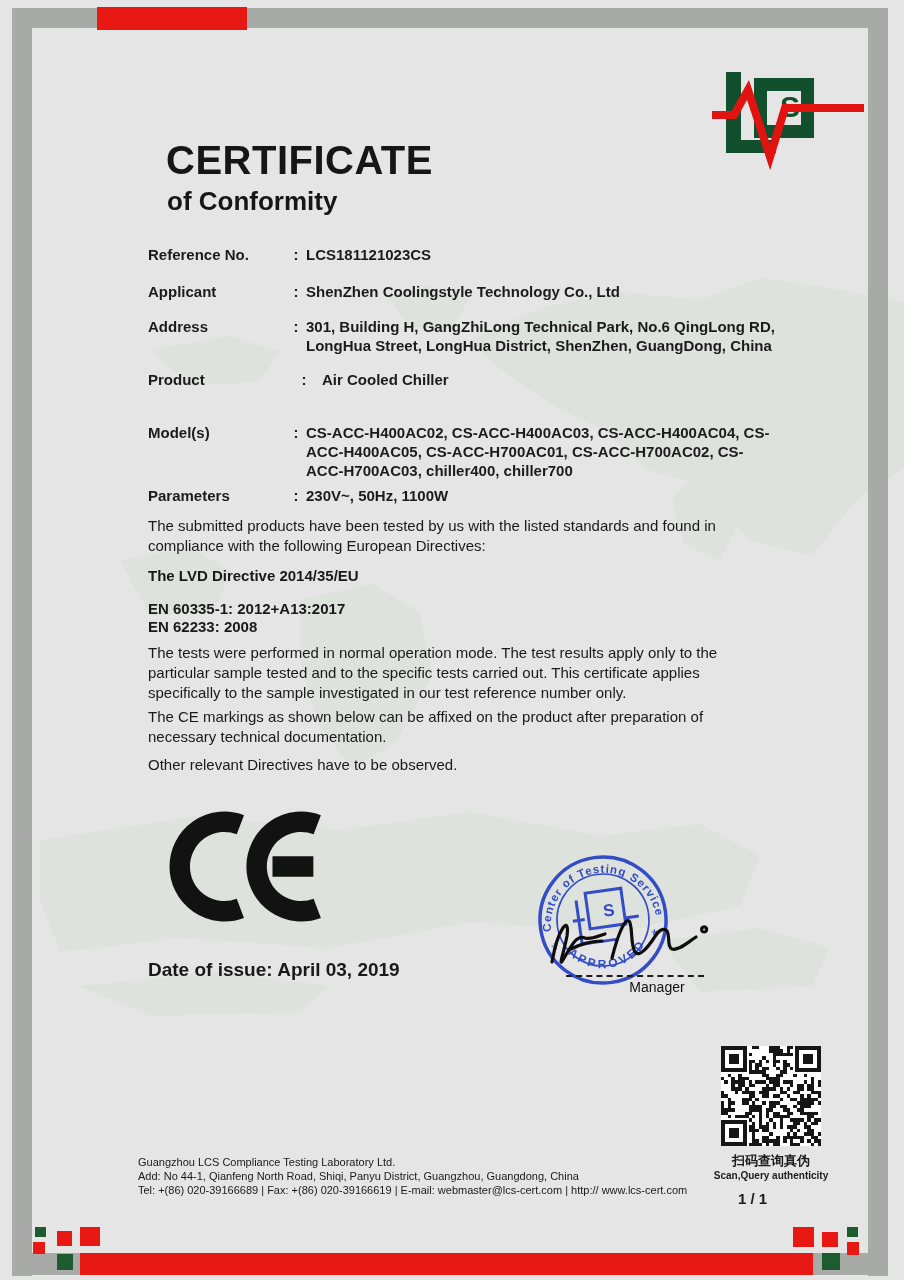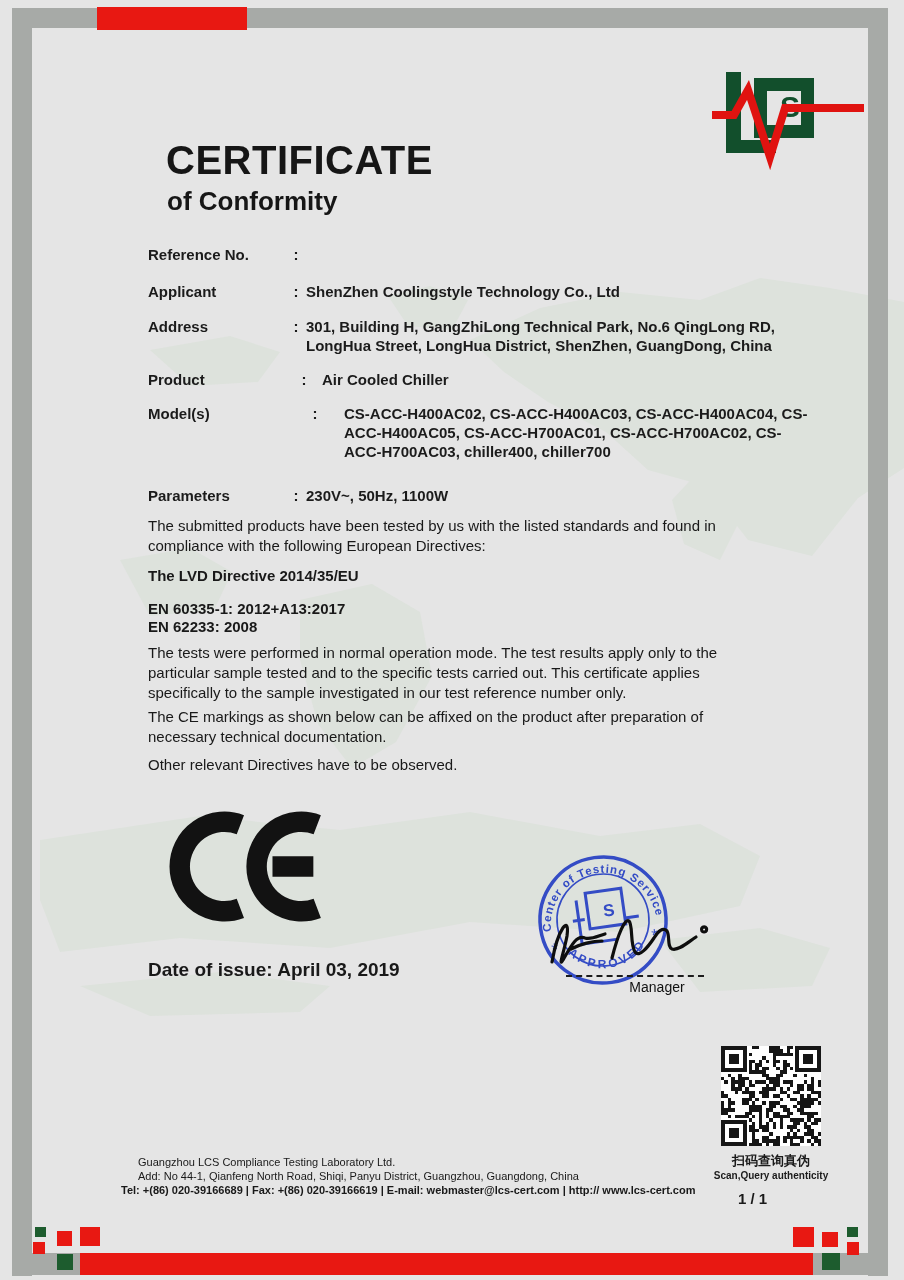--- a/index.html
+++ b/index.html
@@ -95,37 +95,38 @@
     <text x="78" y="55" font-size="30" font-weight="700" fill="#124f2c" text-anchor="middle">S</text>
     <polyline points="0,53 22,53 36,28 58,95 73,46 152,46" fill="none" stroke="#e01310" stroke-width="8"></polyline>
   </svg>
 
   <div class="layer title" style="left:166px;top:138px;">CERTIFICATE</div>
   <div class="layer subtitle" style="left:167px;top:186px;">of Conformity</div>
 
   <div class="field-row" style="top:246px;">
     <span class="f-label">Reference No.</span>
     <span class="f-colon">:</span>
+    <span class="f-value">LCS181121023CS</span>
   </div>
   <div class="field-row" style="top:283px;">
     <span class="f-label">Applicant</span>
     <span class="f-colon">:</span>
     <span class="f-value">ShenZhen Coolingstyle Technology Co., Ltd</span>
   </div>
   <div class="field-row" style="top:318px;">
     <span class="f-label">Address</span>
     <span class="f-colon">:</span>
     <span class="f-value">301, Building H, GangZhiLong Technical Park, No.6 QingLong RD, LongHua Street, LongHua District, ShenZhen, GuangDong, China</span>
   </div>
   <div class="field-row" style="top:371px;gap:8px;">
     <span class="f-label">Product</span>
     <span class="f-colon">:</span>
     <span class="f-value">Air Cooled Chiller</span>
   </div>
-  <div class="field-row" style="top:405px;gap:19px;">
+  <div class="field-row" style="top:424px;">
     <span class="f-label">Model(s)</span>
     <span class="f-colon">:</span>
     <span class="f-value">CS-ACC-H400AC02, CS-ACC-H400AC03, CS-ACC-H400AC04, CS-ACC-H400AC05, CS-ACC-H700AC01, CS-ACC-H700AC02, CS-ACC-H700AC03, chiller400, chiller700</span>
   </div>
   <div class="field-row" style="top:487px;">
     <span class="f-label">Parameters</span>
     <span class="f-colon">:</span>
     <span class="f-value">230V~, 50Hz, 1100W</span>
   </div>
 
@@ -1034,15 +1035,15 @@
     <div class="qr-finder" style="left:0;top:0;"></div>
     <div class="qr-finder" style="right:0;top:0;"></div>
     <div class="qr-finder" style="left:0;bottom:0;"></div>
   </div>
   <div class="qr-cap" style="left:661px;top:1152px;font-size:13px;">扫码查询真伪</div>
   <div class="qr-cap" style="left:661px;top:1170px;font-size:10px;">Scan,Query authenticity</div>
   <div class="layer" style="left:738px;top:1190px;font-size:15px;font-weight:700;">1 / 1</div>
 
   <div class="layer footer-line" style="left:138px;top:1155px;">Guangzhou LCS Compliance Testing Laboratory Ltd.</div>
   <div class="layer footer-line" style="left:138px;top:1169px;">Add: No 44-1, Qianfeng North Road, Shiqi, Panyu District, Guangzhou, Guangdong, China</div>
-  <div class="layer footer-line" style="left:121px;top:1183px;font-weight:bold;">Tel: +(86) 020-39166689  |  Fax: +(86) 020-39166619   |  E-mail: webmaster@lcs-cert.com  |  http:// www.lcs-cert.com</div>
+  <div class="layer footer-line" style="left:138px;top:1183px;">Tel: +(86) 020-39166689  |  Fax: +(86) 020-39166619   |  E-mail: webmaster@lcs-cert.com  |  http:// www.lcs-cert.com</div>
 
 </div>
 
 </body></html>

